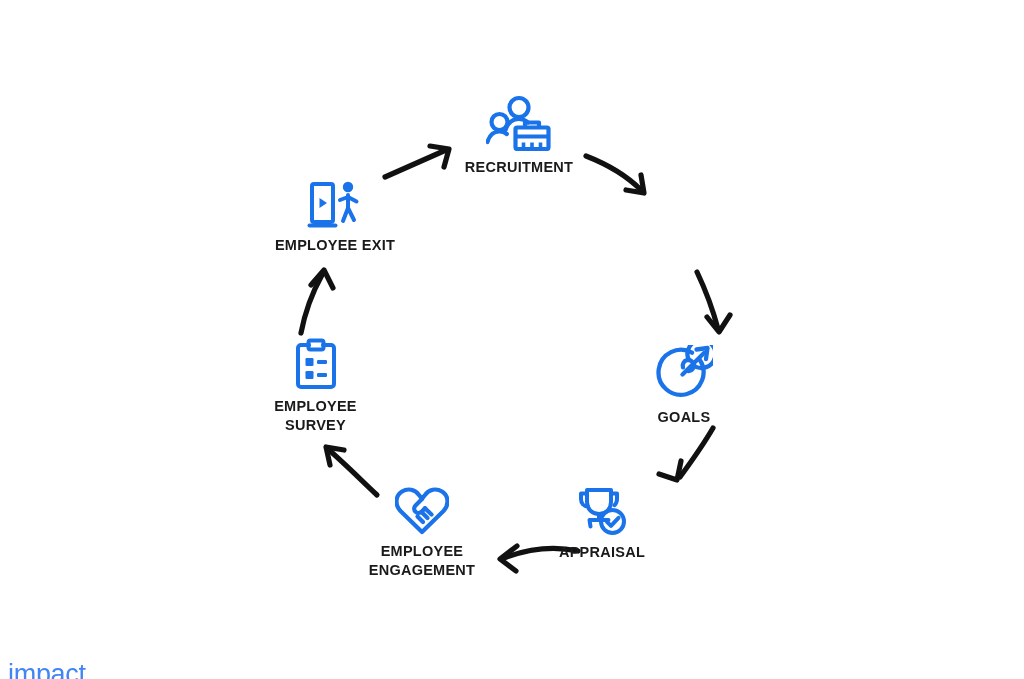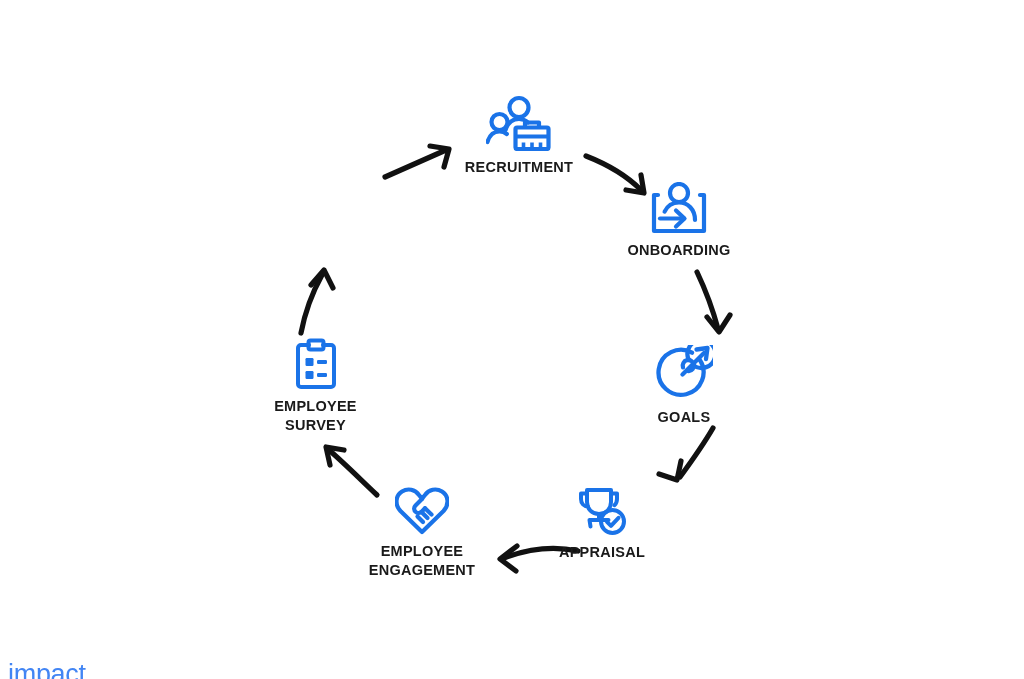--- a/index.html
+++ b/index.html
@@ -131,34 +131,20 @@
           <path d="M29.5,41.5 L62.5,41.5"></path>
           <path d="M37.5,47.5 L37.5,54" stroke-width="3.6"></path>
           <path d="M46,47.5 L46,54" stroke-width="3.6"></path>
           <path d="M54.5,47.5 L54.5,54" stroke-width="3.6"></path>
         </g>
       </svg>
     </span>
     <span class="node-label">RECRUITMENT</span>
   </div>
 
-  <div class="node" id="node-onboarding">
-    <span class="node-icon">
-      <svg width="56" height="52" viewBox="0 0 56 52" xmlns="http://www.w3.org/2000/svg">
-        <g fill="none" stroke="#1a73e8" stroke-width="4.2" stroke-linecap="round" stroke-linejoin="round">
-          <path d="M49,13 L53,13 L53,49 L3,49 L3,13 L7,13"></path>
-          <circle cx="28" cy="11" r="9"></circle>
-          <path d="M44,38 C44,27.5 36.8,20.5 28,20.5 C21.6,20.5 16.2,24.2 13.6,29.6"></path>
-          <path d="M9,36.5 L33,36.5"></path>
-          <path d="M25,28.5 L33.5,36.5 L25,44.5"></path>
-        </g>
-      </svg>
-    </span>
-    <span class="node-label">ONBOARDING</span>
-  </div>
 
   <div class="node" id="node-goals">
     <span class="node-icon">
       <svg width="58" height="56" viewBox="0 0 58 56" xmlns="http://www.w3.org/2000/svg">
         <g fill="none" stroke="#1a73e8" stroke-width="4.3" stroke-linecap="round" stroke-linejoin="round">
           <path d="M44.5,14.5 A22.5,22.5 0 1 1 37,7.7"></path>
           <path d="M38.5,20.5 A14,14 0 1 0 33.5,14.3"></path>
           <path d="M33.8,26.2 A5.6,5.6 0 1 0 28,22.4"></path>
           <path d="M27.5,29.5 L49,8"></path>
           <path d="M41.5,4.5 L52.5,3 L51,14"></path>
@@ -213,16 +199,35 @@
           <rect x="10.5" y="33" width="8" height="8" rx="1.2"></rect>
           <rect x="22" y="22" width="10" height="4" rx="1.2"></rect>
           <rect x="22" y="35" width="10" height="4" rx="1.2"></rect>
         </g>
       </svg>
     </span>
     <span class="node-label">EMPLOYEE
 SURVEY</span>
   </div>
 
+  <div class="node" id="node-employee-exit">
+    <span class="node-icon">
+      <svg width="56" height="50" viewBox="0 0 56 50" xmlns="http://www.w3.org/2000/svg">
+        <g fill="none" stroke="#1a73e8" stroke-width="4" stroke-linecap="round" stroke-linejoin="round">
+          <rect x="5" y="5" width="21" height="38" rx="2"></rect>
+          <path d="M2.5,46.5 L28.5,46.5"></path>
+        </g>
+        <path d="M12.5,19 L20,24 L12.5,29 Z" fill="#1a73e8"></path>
+        <g fill="none" stroke="#1a73e8" stroke-width="4" stroke-linecap="round" stroke-linejoin="round">
+          <circle cx="41" cy="8" r="5.2" fill="#1a73e8" stroke="none"></circle>
+          <path d="M41,16 L41,29"></path>
+          <path d="M41,29 L36,42"></path>
+          <path d="M41,29 L47,41"></path>
+          <path d="M33,21 L41,18 L49.5,22.5"></path>
+        </g>
+      </svg>
+    </span>
+    <span class="node-label">EMPLOYEE EXIT</span>
+  </div>
 
   <div id="logo">impact.</div>
 
 </div>
 
 </body></html>

